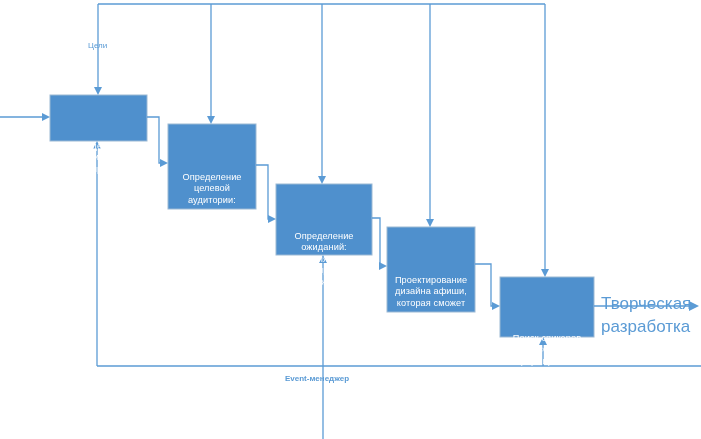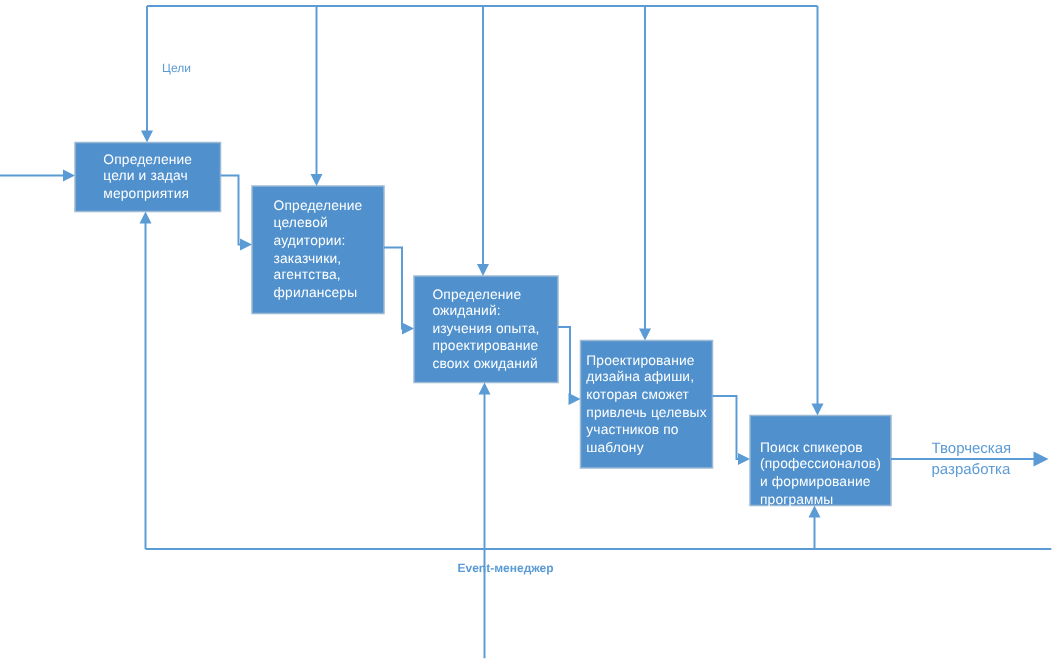--- a/index.html
+++ b/index.html
@@ -28,49 +28,50 @@
   }
   .proc-box-rect {
     fill: #4f90cd;
     stroke: #9cb9d4;
     stroke-width: 1;
   }
   .proc-box-label {
     position: absolute;
     box-sizing: border-box;
     color: #ffffff;
+    text-align: center;
     display: flex;
     align-items: center;
     justify-content: center;
     line-height: 1.26;
     letter-spacing: 0.1px;
     pointer-events: none;
     white-space: pre-line;
+    margin-top: 40px;
   }
   .edge-line {
     stroke: #5b9bd5;
     stroke-width: 1.3;
     fill: none;
     stroke-linecap: butt;
     stroke-linejoin: miter;
   }
   .edge-arrow {
     fill: #5b9bd5;
   }
   .side-label {
     position: absolute;
     color: #5b9bd5;
     font-size: 8px;
     line-height: 1.2;
     white-space: pre-line;
     pointer-events: none;
-    margin-left: 20px;
   }
   .side-label.big {
-    font-size: 10px;
+    font-size: 17px;
     line-height: 1.35;
   }
 </style>
 </head>
 <body>
 
 <div id="diagram-root">
 
   <svg id="flow-svg" viewBox="0 0 701 439" xmlns="http://www.w3.org/2000/svg">
       <g>

